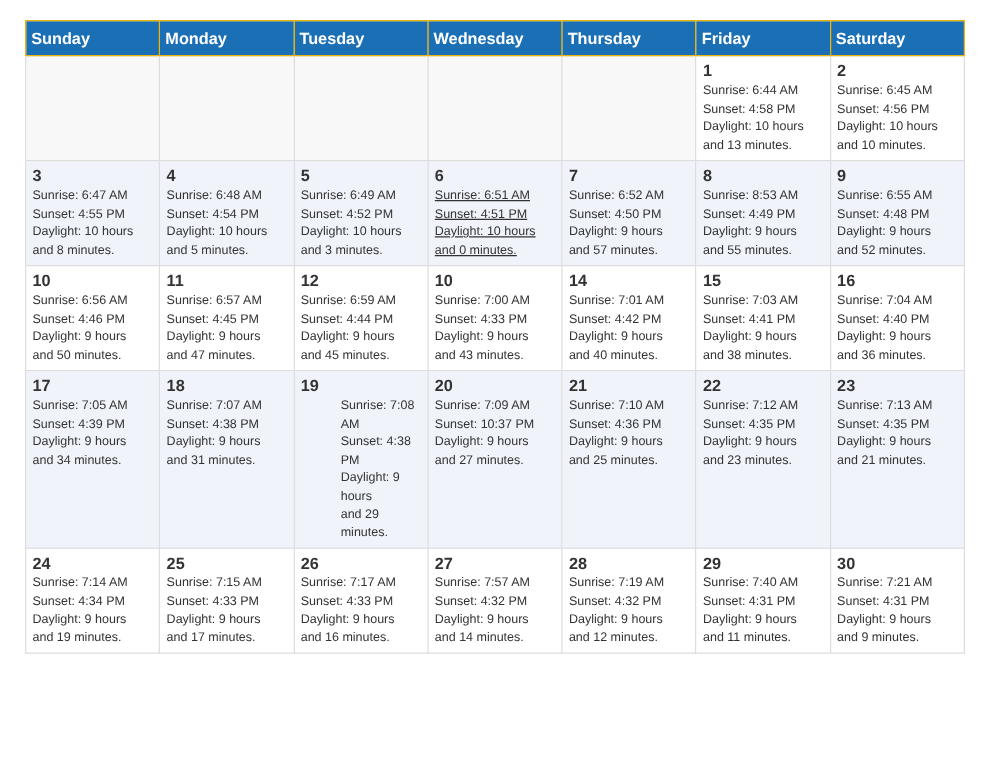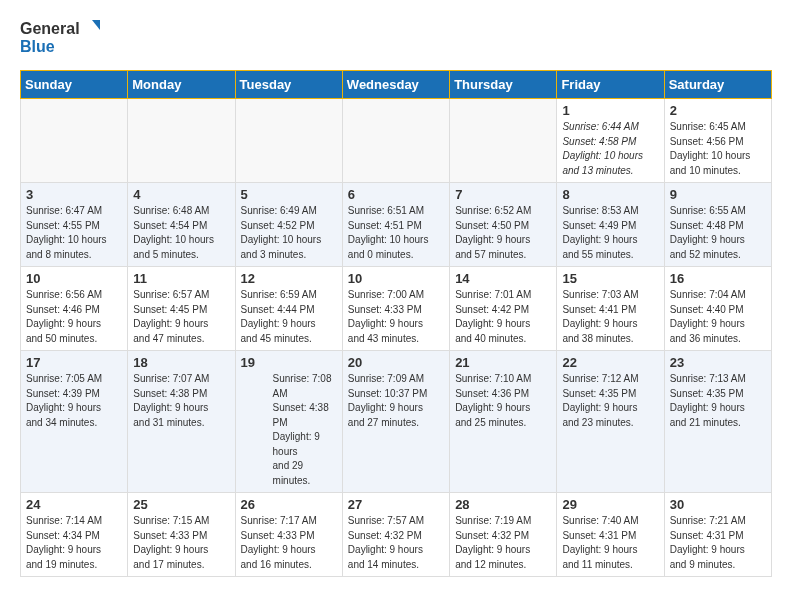--- a/index.html
+++ b/index.html
@@ -15,33 +15,20 @@
     td { border: 1px solid #ddd; vertical-align: top; padding: 4px 5px; font-size: 10.5px; color: #333; background: #fff; height: 78px; }
     td.empty { background: #f8f8f8; }
     td.alt-row { background: #f0f4fa; }
     .day-num { font-size: 13px; font-weight: bold; display: block; margin-bottom: 2px; }
     .day-info { font-size: 10px; line-height: 1.45; color: #333; }
   </style>
 </head>
 <body>
 
 <div class="container">
-  <div class="header">
-    <div class="logo">
-<svg width="80" height="42" viewBox="0 0 80 42">
-  <text x="0" y="18" font-size="16" font-weight="bold" fill="#333" font-family="Arial">General</text>
-  <text x="0" y="36" font-size="16" font-weight="bold" fill="#1a6fb5" font-family="Arial">Blue</text>
-  <polygon points="72,4 80,4 80,14" fill="#1a6fb5"></polygon>
-</svg>
-      </div>
-    <div class="title-block">
-      <div class="month-title"></div>
-      <div class="location"></div>
-    </div>
-  </div>
 
   <table>
     <thead>
       <tr>
       <th>Sunday</th>
           <th>Monday</th>
           <th>Tuesday</th>
           <th>Wednesday</th>
           <th>Thursday</th>
           <th>Friday</th>
@@ -50,21 +37,21 @@
     </thead>
     <tbody id="calendar-body">
     <tr>
           <td class="empty"></td>
           <td class="empty"></td>
           <td class="empty"></td>
           <td class="empty"></td>
           <td class="empty"></td>
           <td>
             <span class="day-num">1</span>
-            <div class="day-info" style="white-space: pre-line; font-style: italic;">Sunrise: 6:44 AM
+            <div class="day-info" style="white-space: pre-line;">Sunrise: 6:44 AM
 Sunset: 4:58 PM
 Daylight: 10 hours
 and 13 minutes.</div>
           </td>
           <td>
             <span class="day-num">2</span>
             <div class="day-info" style="white-space: pre-line;">Sunrise: 6:45 AM
 Sunset: 4:56 PM
 Daylight: 10 hours
 and 10 minutes.</div>
@@ -87,21 +74,21 @@
           </td>
           <td class="alt-row">
             <span class="day-num">5</span>
             <div class="day-info" style="white-space: pre-line;">Sunrise: 6:49 AM
 Sunset: 4:52 PM
 Daylight: 10 hours
 and 3 minutes.</div>
           </td>
           <td class="alt-row">
             <span class="day-num">6</span>
-            <div class="day-info" style="white-space: pre-line;">Sunrise: 6:51 AM
+            <div class="day-info" style="white-space: pre-line; text-decoration: underline;">Sunrise: 6:51 AM
 Sunset: 4:51 PM
 Daylight: 10 hours
 and 0 minutes.</div>
           </td>
           <td class="alt-row">
             <span class="day-num">7</span>
             <div class="day-info" style="white-space: pre-line;">Sunrise: 6:52 AM
 Sunset: 4:50 PM
 Daylight: 9 hours
 and 57 minutes.</div>

